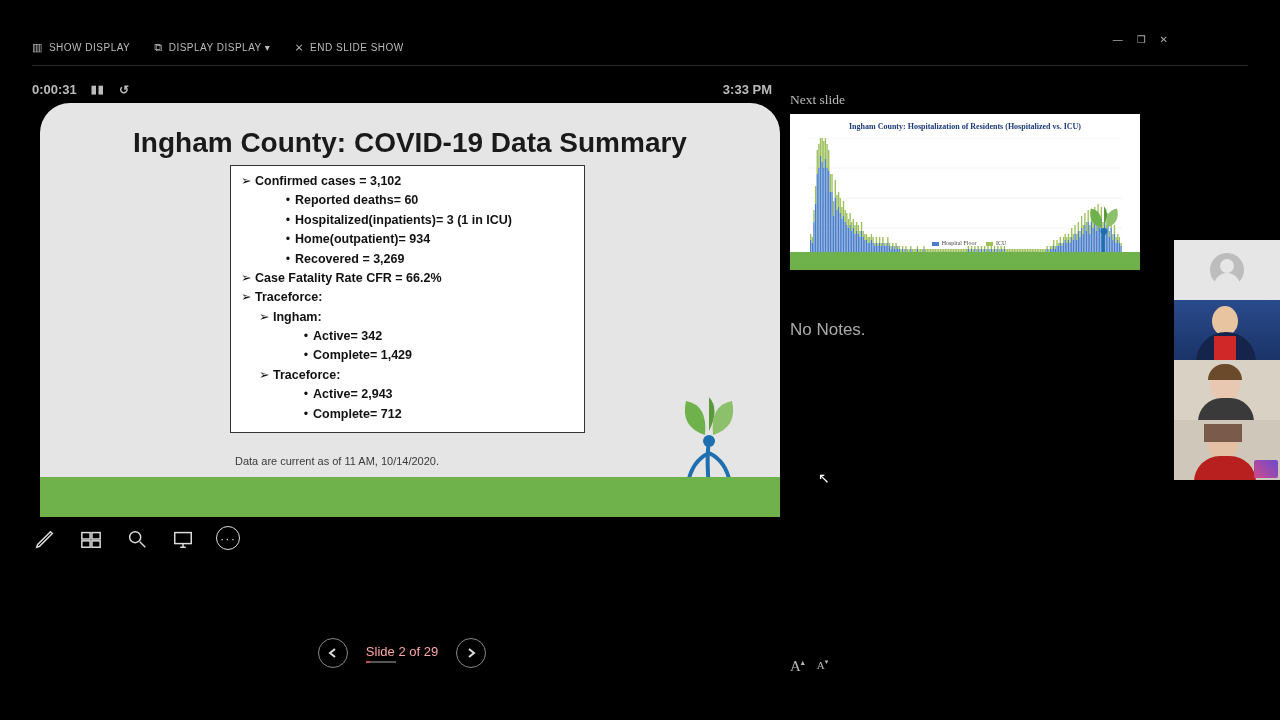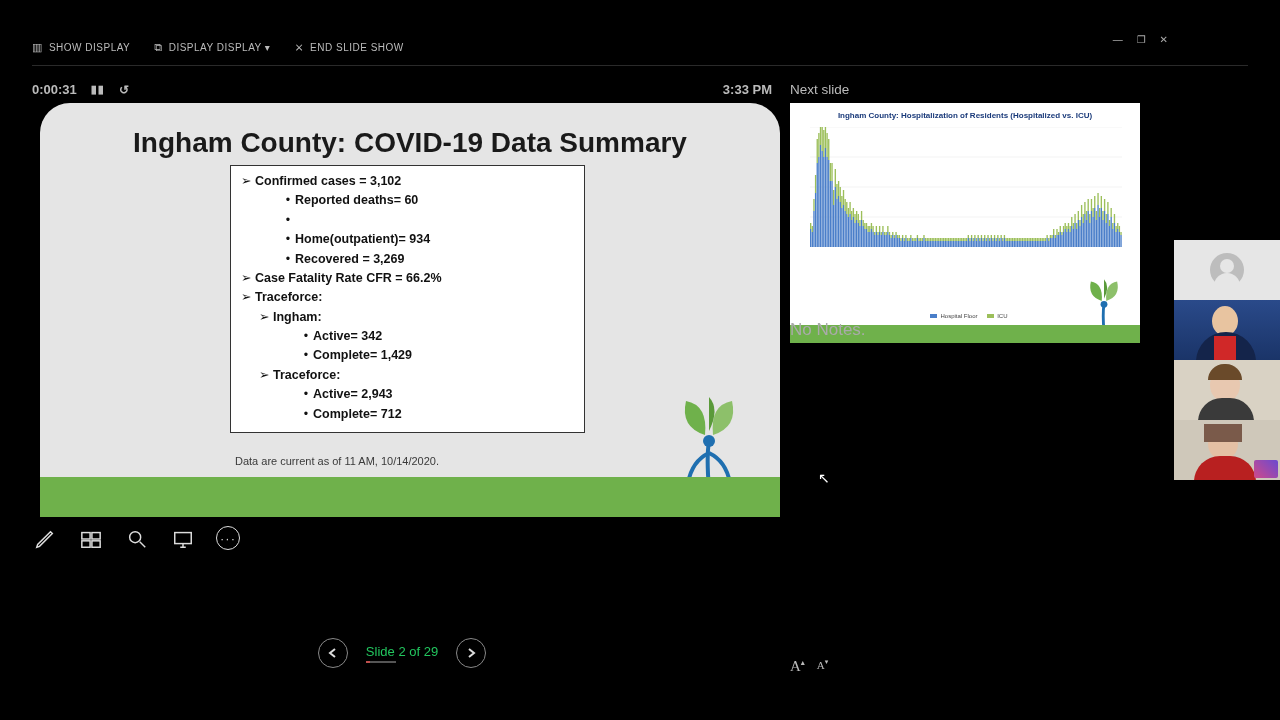--- a/index.html
+++ b/index.html
@@ -40,31 +40,31 @@
   .logo { position: absolute; right: 36px; bottom: 26px; width: 70px; height: 96px; }
   .logo2 { position: absolute; right: 16px; bottom: 10px; width: 40px; height: 55px; }
 
   
   .slidetools { position: absolute; left: 32px; top: 526px; display: flex; gap: 20px; color: #d0d0d0; }
   .slidetools .tool { width: 26px; height: 26px; display: flex; align-items: center; justify-content: center; cursor: pointer; }
   .slidetools svg { width: 22px; height: 22px; stroke: #ddd; fill: none; stroke-width: 1.6; }
   .slidetools .circ { border: 1.5px solid #ddd; border-radius: 50%; width: 24px; height: 24px; font-size: 13px; letter-spacing: 1px; }
 
   
-  .nav { position: absolute; left: 32px; top: 638px; width: 740px; display: flex; align-items: center; justify-content: center; gap: 18px; color: #22c55e; }
+  .nav { position: absolute; left: 32px; top: 638px; width: 740px; display: flex; align-items: center; justify-content: center; gap: 18px; color: #fca5a5; }
   .nav .circbtn { width: 30px; height: 30px; border: 1.5px solid #888; border-radius: 50%; display: flex; align-items: center; justify-content: center; cursor: pointer; }
   .nav .circbtn svg { width: 10px; height: 10px; stroke: #ddd; stroke-width: 2; fill: none; }
   .nav .slidecount { font-size: 13px; }
   .nav .slidecount .underline { display:block; width:30px; height:2px; background:#555; margin-top:2px; position:relative; }
   .nav .slidecount .underline .prog { position:absolute; left:0; top:0; height:2px; width:4px; background:#c0504d; }
 
   
-  .rightcol { position: absolute; left: 790px; top: 82px; width: 350px; }
+  .rightcol { position: absolute; left: 790px; top: 92px; width: 350px; font-family: Liberation Serif, serif; }
   .rightcol .nexthdr { font-size: 13.5px; color: #bbb; margin-bottom: 6px; }
-  .nextslide { width: 350px; height: 240px; background: #fff; position: relative; }
+  .nextslide { width: 350px; height: 156px; background: #fff; position: relative; }
   .nextslide .footband { position: absolute; left: 0; right: 0; bottom: 0; height: 18px; background: #6fb14b; }
   .nextslide .nstitle { position: absolute; left: 0; right: 0; top: 8px; text-align: center; font-size: 8px; font-weight: 700; color: #1a3a7a; }
   .nextslide .chartarea { position: absolute; left: 20px; right: 18px; top: 24px; bottom: 42px; }
   .nextslide .legend { position: absolute; left: 0; right: 0; bottom: 24px; text-align: center; font-size: 6px; color: #444; }
   .nextslide .legend .sw { display:inline-block; width:7px; height:4px; vertical-align:middle; margin: 0 3px 0 8px; }
 
   .notes { position: absolute; left: 790px; top: 320px; font-size: 17px; color: #aaa; }
 
   .fontbtns { position: absolute; left: 790px; top: 658px; display: flex; gap: 12px; color: #bbb; font-family: Georgia, serif; }
   .fontbtns .fb { cursor: pointer; }
@@ -124,20 +124,21 @@
     <div class="row">
         <span class="arrow">➢</span>
         <b>Confirmed cases = 3,102</b>
       </div>
     <div class="row ind2">
         <span class="bullet">•</span>
         <b>Reported deaths= 60</b>
       </div>
     <div class="row ind2">
         <span class="bullet">•</span>
+        <b>Hospitalized(inpatients)= 3 (1 in ICU)</b>
       </div>
     <div class="row ind2">
         <span class="bullet">•</span>
         <b>Home(outpatient)= 934</b>
       </div>
     <div class="row ind2">
         <span class="bullet">•</span>
         <b>Recovered = 3,269</b>
       </div>
     <div class="row">

